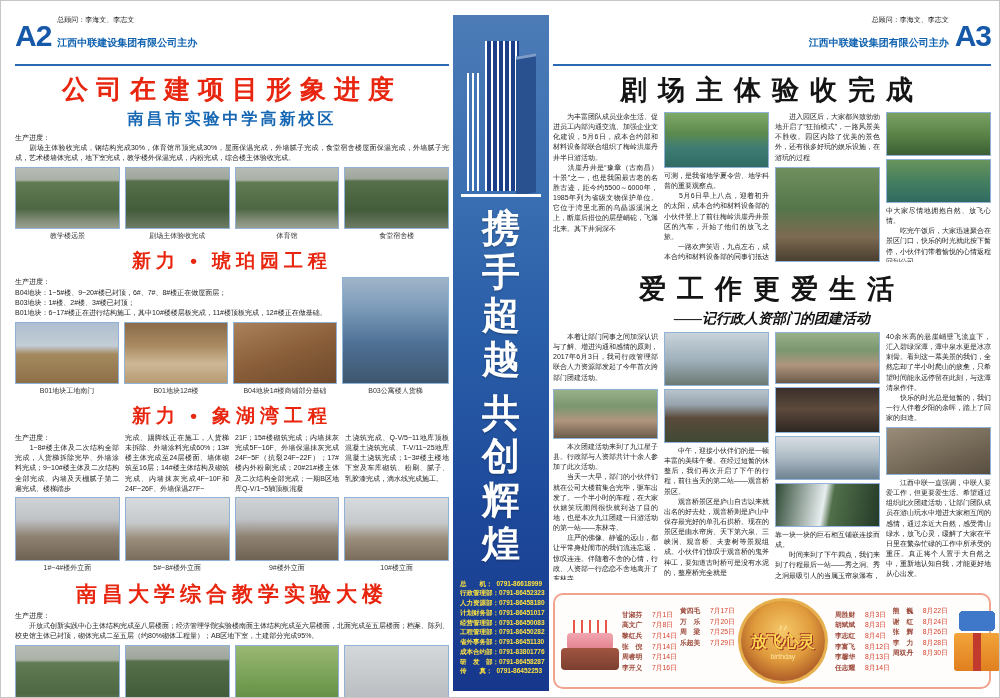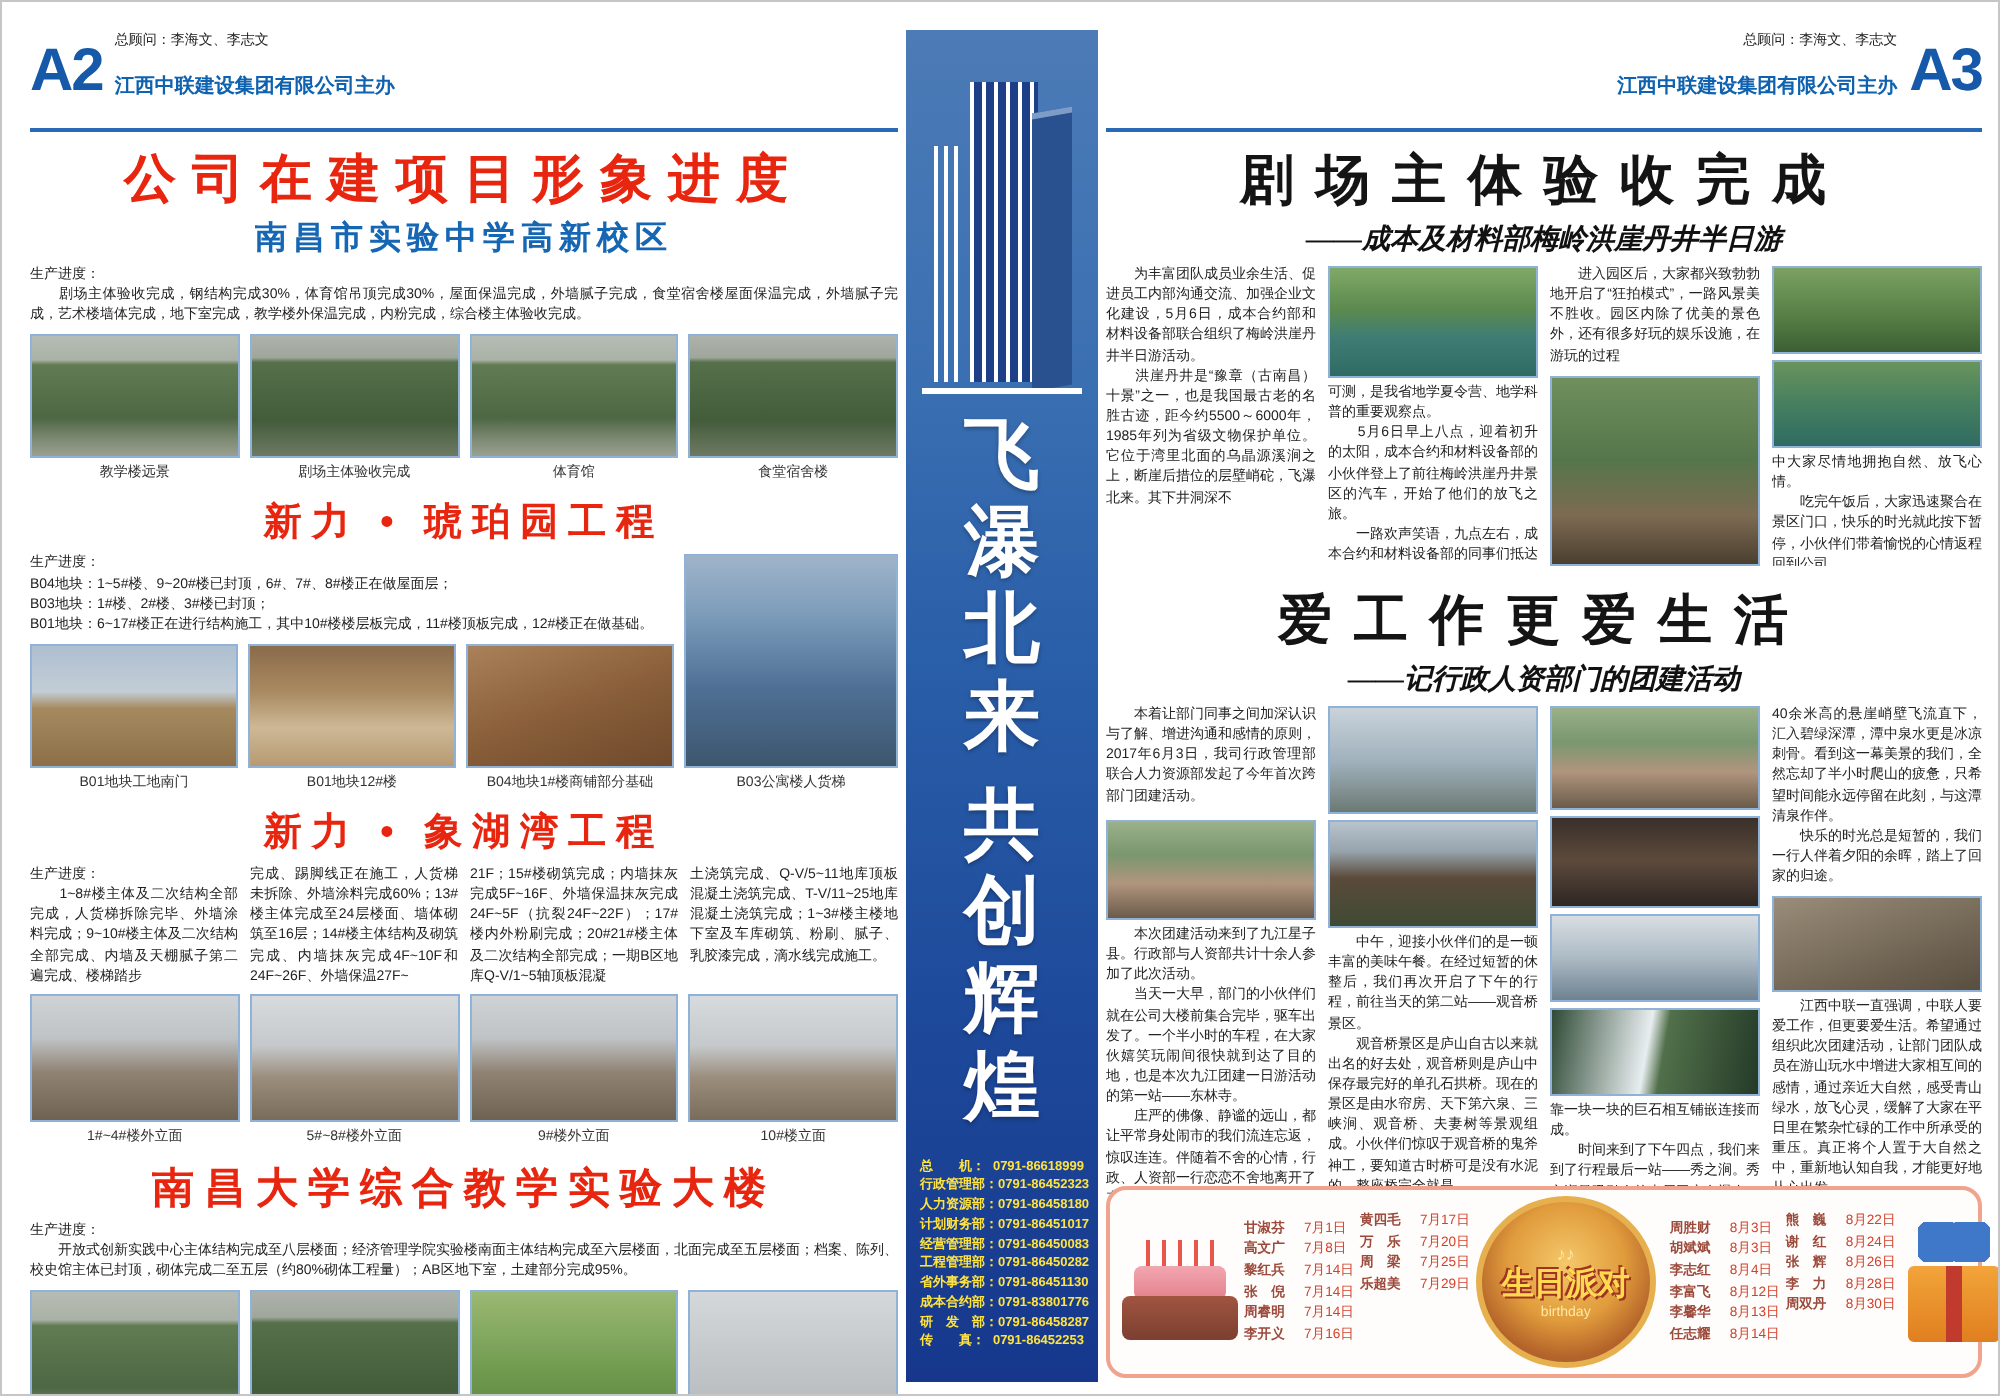--- a/index.html
+++ b/index.html
@@ -209,21 +209,21 @@
     </div>
   </div>
 
   <div class="center-col">
     <div class="logo-box">
       <div class="bld-a"></div>
       <div class="bld-b"></div>
       <div class="bld-c"></div>
       <div class="bld-base"></div>
     </div>
-    <div class="slogan">飞瀑北来</div>
+    <div class="slogan">携手超越</div>
     <div class="slogan slogan2">共创辉煌</div>
     <div class="contacts">
       <div class="c-row">
           <span>总　　机：</span>
           <span>0791-86618999</span>
         </div>
       <div class="c-row">
           <span>行政管理部：</span>
           <span>0791-86452323</span>
         </div>
@@ -265,21 +265,20 @@
   <div class="page page-right">
     <div class="page-head rev">
       <div class="headmeta right">
         <div class="adv">总顾问：李海文、李志文</div>
         <div class="pub">江西中联建设集团有限公司主办</div>
       </div>
       <div class="pagenum">A3</div>
     </div>
 
     <div class="a-title">剧场主体验收完成</div>
-    <div class="a-sub">——成本及材料部梅岭洪崖丹井半日游</div>
     <div class="cols" style="height:150px">
       <div class="col">
         <div class="txt" style="flex:1">　　为丰富团队成员业余生活、促进员工内部沟通交流、加强企业文化建设，5月6日，成本合约部和材料设备部联合组织了梅岭洪崖丹井半日游活动。
 　　洪崖丹井是“豫章（古南昌）十景”之一，也是我国最古老的名胜古迹，距今约5500～6000年，1985年列为省级文物保护单位。它位于湾里北面的乌晶源溪涧之上，断崖后措位的层壁峭砣，飞瀑北来。其下井洞深不</div>
       </div>
       <div class="col">
         <div class="img g-lake" style="height:56px;flex:0 0 auto"></div>
         <div class="txt">可测，是我省地学夏令营、地学科普的重要观察点。
 　　5月6日早上八点，迎着初升的太阳，成本合约和材料设备部的小伙伴登上了前往梅岭洪崖丹井景区的汽车，开始了他们的放飞之旅。
 　　一路欢声笑语，九点左右，成本合约和材料设备部的同事们抵达了景区，开始了他们的游玩之旅。在工作人员的引导下，大家一起拍照留影。</div>
@@ -374,21 +373,21 @@
           <span class="b-name">周　梁</span>
           <span class="b-date">7月25日</span>
         </div>
       <div class="b-row">
           <span class="b-name">乐超美</span>
           <span class="b-date">7月29日</span>
         </div>
     </div>
     <div class="badge">
       <div class="badge-note">♪♪</div>
-      <div class="badge-t">生日派对</div>
+      <div class="badge-t">放飞心灵</div>
       <div class="badge-s">birthday</div>
     </div>
     <div class="b-col" style="flex:1;padding-left:4px">
       <div class="b-row">
           <span class="b-name">周胜财</span>
           <span class="b-date">8月3日</span>
         </div>
       <div class="b-row">
           <span class="b-name">胡斌斌</span>
           <span class="b-date">8月3日</span>

